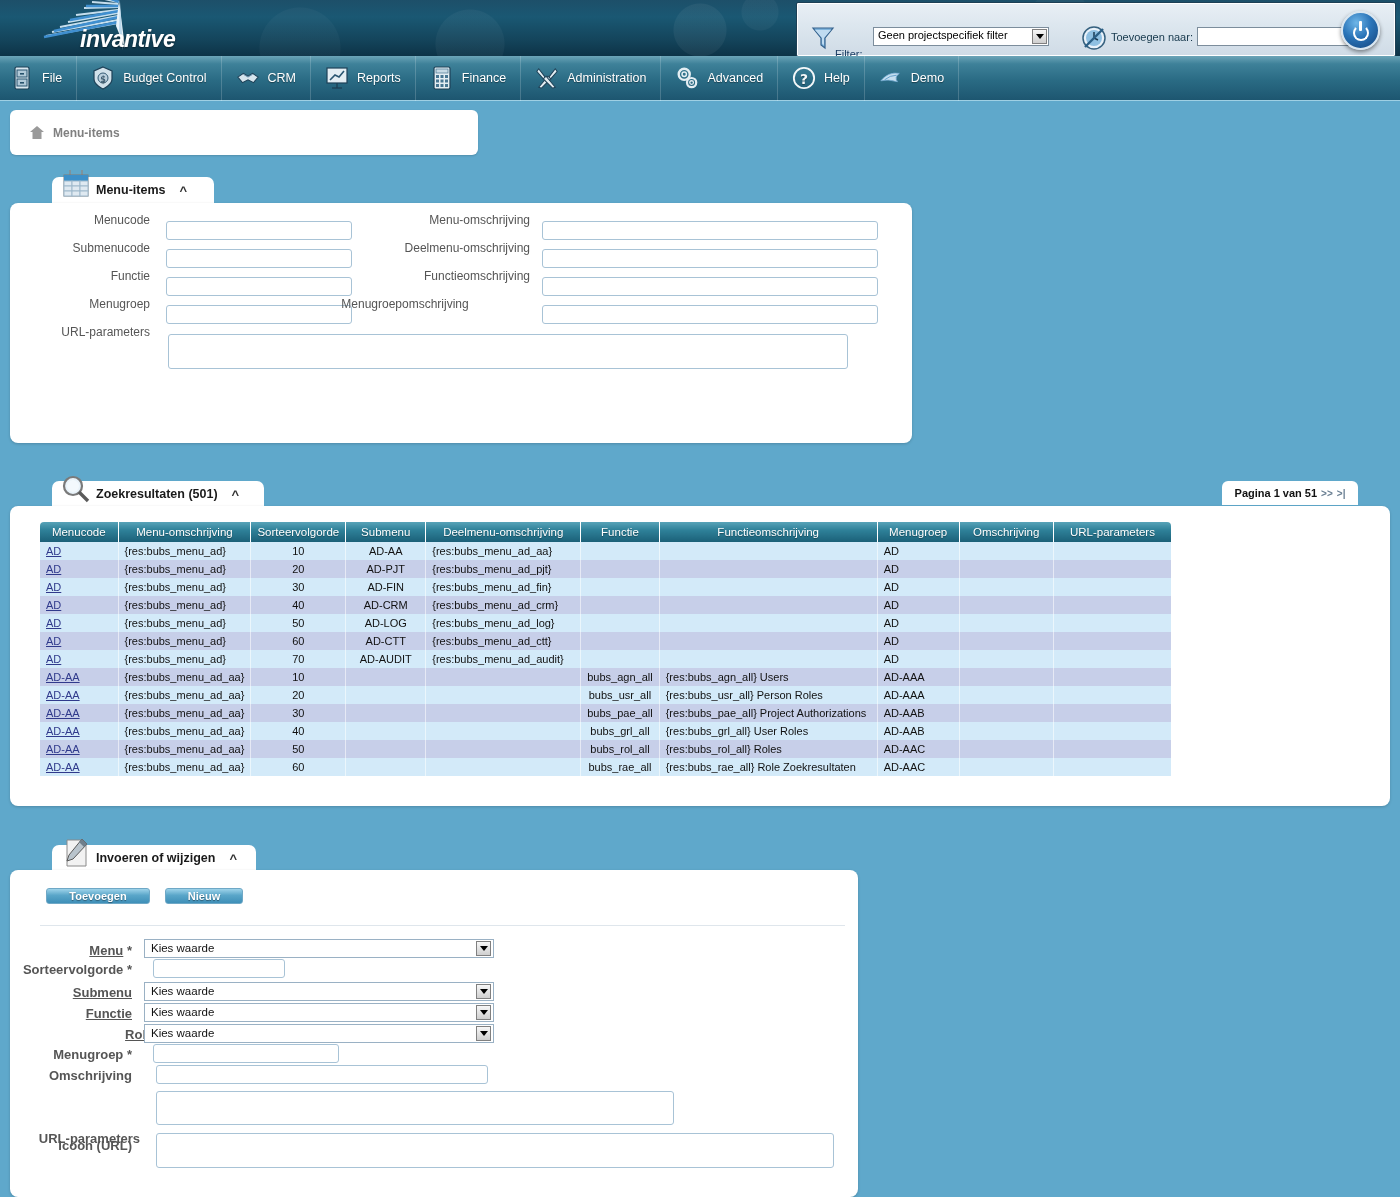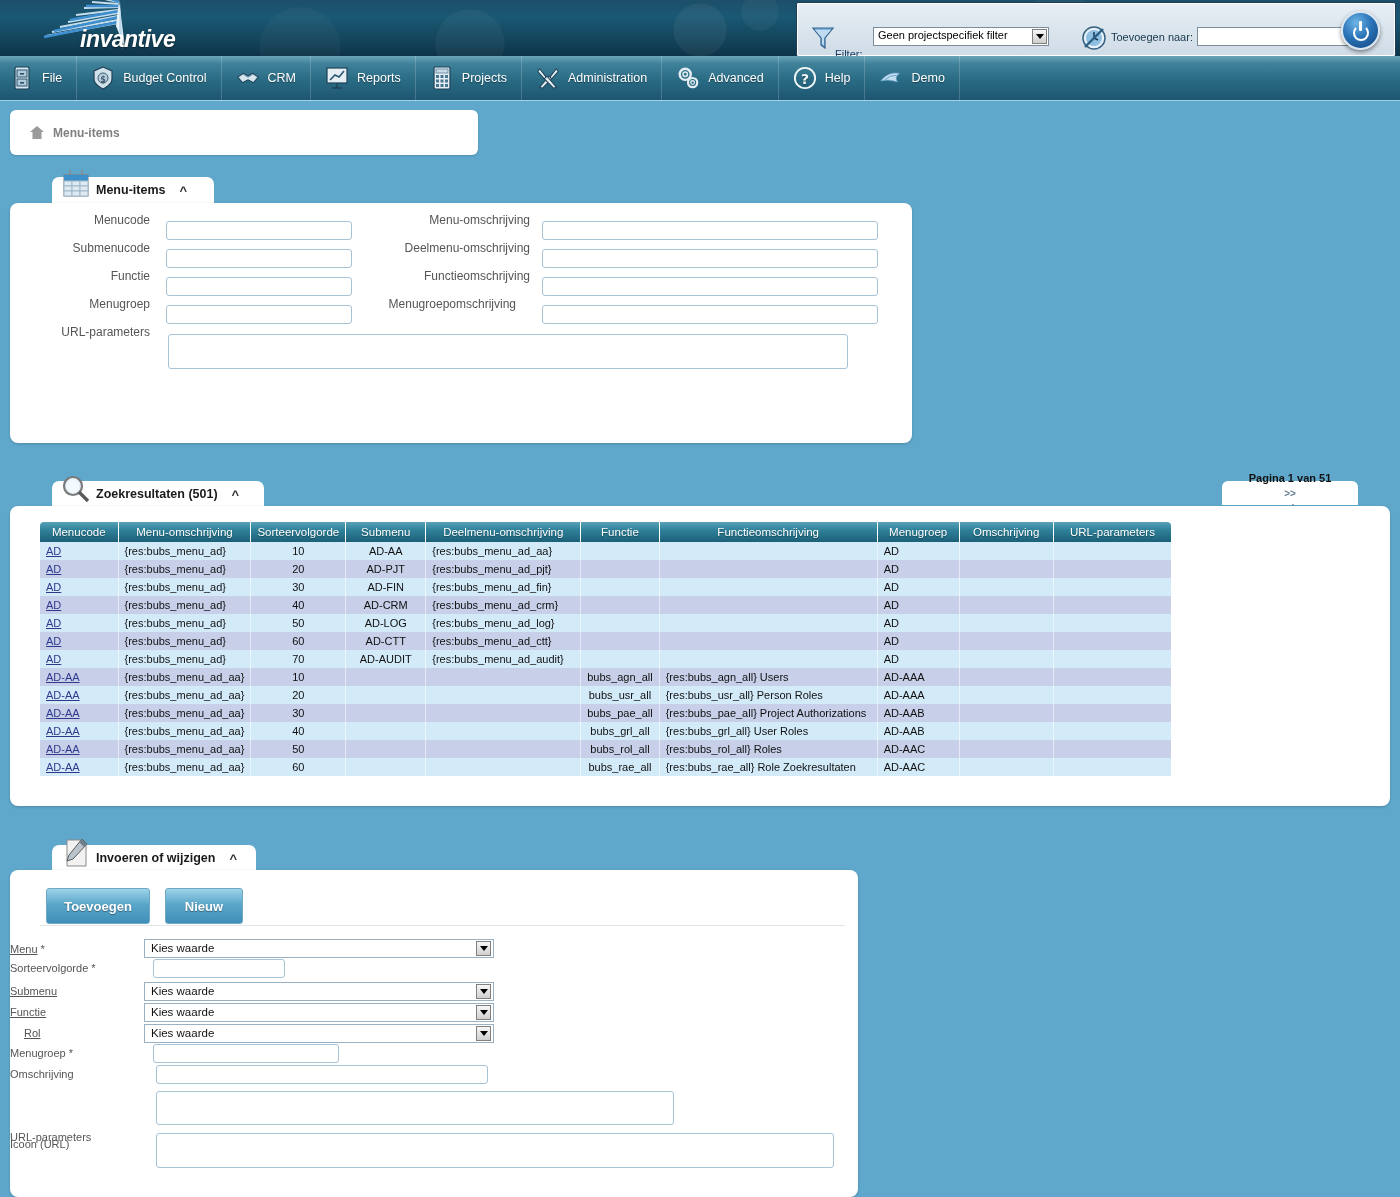--- a/index.html
+++ b/index.html
@@ -148,21 +148,21 @@
     border:1px solid #8a9aa8; background:#fff;
     font-size:11px; font-weight:bold; color:#000; padding-left:6px; line-height:19px;
   }
 
   
   #panel-results { left:10px; top:506px; width:1380px; height:300px; }
   .pager {
     position:absolute; left:1222px; top:481px; width:136px; height:24px;
     background:#fff; border-radius:6px 6px 0 0;
     font-size:11px; font-weight:bold; color:#111;
-    display:flex; align-items:center; justify-content:center; gap:4px;flex-direction:column;
+    display:flex; align-items:center; justify-content:center; gap:4px;
   }
   .pager .arrows { color:#6a7f92; font-weight:bold; font-size:10px; }
 
   table.grid { position:absolute; left:30px; top:16px; border-collapse:collapse; font-size:11px; }
   table.grid th {
     background: linear-gradient(180deg,#58a3b8 0%, #2f8199 40%, #1b6078 100%);
     color:#fff; font-weight:normal; font-size:11.5px; height:20px;
     padding:0 6px; border-right:1px solid #fff; text-align:center;
     white-space:nowrap; text-shadow:0 1px 1px rgba(0,0,0,.35);
   }
@@ -174,29 +174,29 @@
   }
   table.grid tr.odd td  { background:#d3eaf9; }
   table.grid tr.even td { background:#c7cfe9; }
   td.c { text-align:center; }
   td.l { text-align:left; }
   td.lk a { color:#303a8c; text-decoration:underline; }
 
   
   #panel-edit { left:10px; top:870px; width:848px; height:327px; }
   .toev-btn, .nieuw-btn {
-    position:absolute; top:18px; height:36px; border-radius:3px; border:1px solid #6fa8c6;
+    position:absolute; top:18px; height:16px; border-radius:3px; border:1px solid #6fa8c6;
     background: linear-gradient(180deg,#9ed3ea 0%, #5aa6c9 45%, #3f8fb8 100%);
-    color:#fff; font-size:13px; font-weight:bold; text-shadow:0 1px 1px rgba(0,0,0,.4);
+    color:#fff; font-size:11px; font-weight:bold; text-shadow:0 1px 1px rgba(0,0,0,.4);
     display:flex; align-items:center; justify-content:center;
   }
   .toev-btn { left:36px; width:104px; }
   .nieuw-btn { left:155px; width:78px; }
   .edit-sep { position:absolute; left:30px; top:55px; width:805px; height:1px; background:#dfe6ec; }
-  .e-label { position:absolute; font-size:11px; color:#555; text-align:left; white-space:nowrap; }
+  .e-label { position:absolute; font-size:13px; color:#555; text-align:right; white-space:nowrap;font-weight:bold; }
   .e-label u { text-decoration:underline; color:#555; }
   .e-req { color:#555; }
   .e-select {
     position:absolute; border:1px solid #9ab1c4; background:#fff; height:19px;
     font-size:11.5px; color:#111; padding-left:6px; line-height:17px;
   }
   .e-input { position:absolute; border:1px solid #a8c3d6; border-radius:3px; background:#fff; }
 </style>
 </head>
 <body>
@@ -299,21 +299,21 @@
           <rect x="10.5" y="10" width="3" height="3"></rect>
           <rect x="15" y="10" width="3" height="3"></rect>
         <rect x="6" y="14.5" width="3" height="3"></rect>
           <rect x="10.5" y="14.5" width="3" height="3"></rect>
           <rect x="15" y="14.5" width="3" height="3"></rect>
         <rect x="6" y="19" width="3" height="3"></rect>
           <rect x="10.5" y="19" width="3" height="3"></rect>
           <rect x="15" y="19" width="3" height="3"></rect>
       </g>
     </svg>
-    <span>Projects</span>
+    <span>Finance</span>
   </div>
   <div class="menuitem">
     <svg class="mi-ico" viewBox="0 0 26 26">
       <path d="M4 3 L11 12 L9 14 L2 6 Z" fill="#eef5f9" stroke="#1d3f55" stroke-width="1.1"></path>
       <path d="M22 3 L15 12 L17 14 L24 6 Z" fill="#eef5f9" stroke="#1d3f55" stroke-width="1.1"></path>
       <path d="M4 23 L14 11 L17 14 L7 24 Z" fill="#eef5f9" stroke="#1d3f55" stroke-width="1.1"></path>
       <path d="M22 23 L12 11 L9 14 L19 24 Z" fill="#eef5f9" stroke="#1d3f55" stroke-width="1.1"></path>
     </svg>
     <span>Administration</span>
   </div>
@@ -382,21 +382,21 @@
   <div class="frm-label" style="left:270px; top:38px; width:250px;">Deelmenu-omschrijving</div>
   <input class="frm-input" style="left: 532px; top: 46px; width: 336px;" value="">
 
   <div class="frm-label" style="left:10px; top:66px; width:130px;">Functie</div>
   <input class="frm-input" style="left: 156px; top: 74px; width: 186px;" value="">
   <div class="frm-label" style="left:270px; top:66px; width:250px;">Functieomschrijving</div>
   <input class="frm-input" style="left: 532px; top: 74px; width: 336px;" value="">
 
   <div class="frm-label" style="left:10px; top:94px; width:130px;">Menugroep</div>
   <input class="frm-input" style="left: 156px; top: 102px; width: 186px;" value="">
-  <div class="frm-label" style="left:256px; top:94px; width:250px;">Menugroepomschrijving</div>
+  <div class="frm-label" style="left:270px; top:94px; width:250px;text-align:center;">Menugroepomschrijving</div>
   <input class="frm-input" style="left: 532px; top: 102px; width: 336px;" value="">
 
   <div class="frm-label" style="left:10px; top:122px; width:130px;">URL-parameters</div>
   <textarea class="frm-input" style="left: 158px; top: 131px; width: 680px; height: 35px; resize: none;"></textarea>
 
   <div class="zoeken-btn">Zoeken</div>
   <div class="rows-select">10 rijen per pagina</div>
   <div class="sel-arrow" style="left:265px; top:382px;"></div>
 </div>
 

